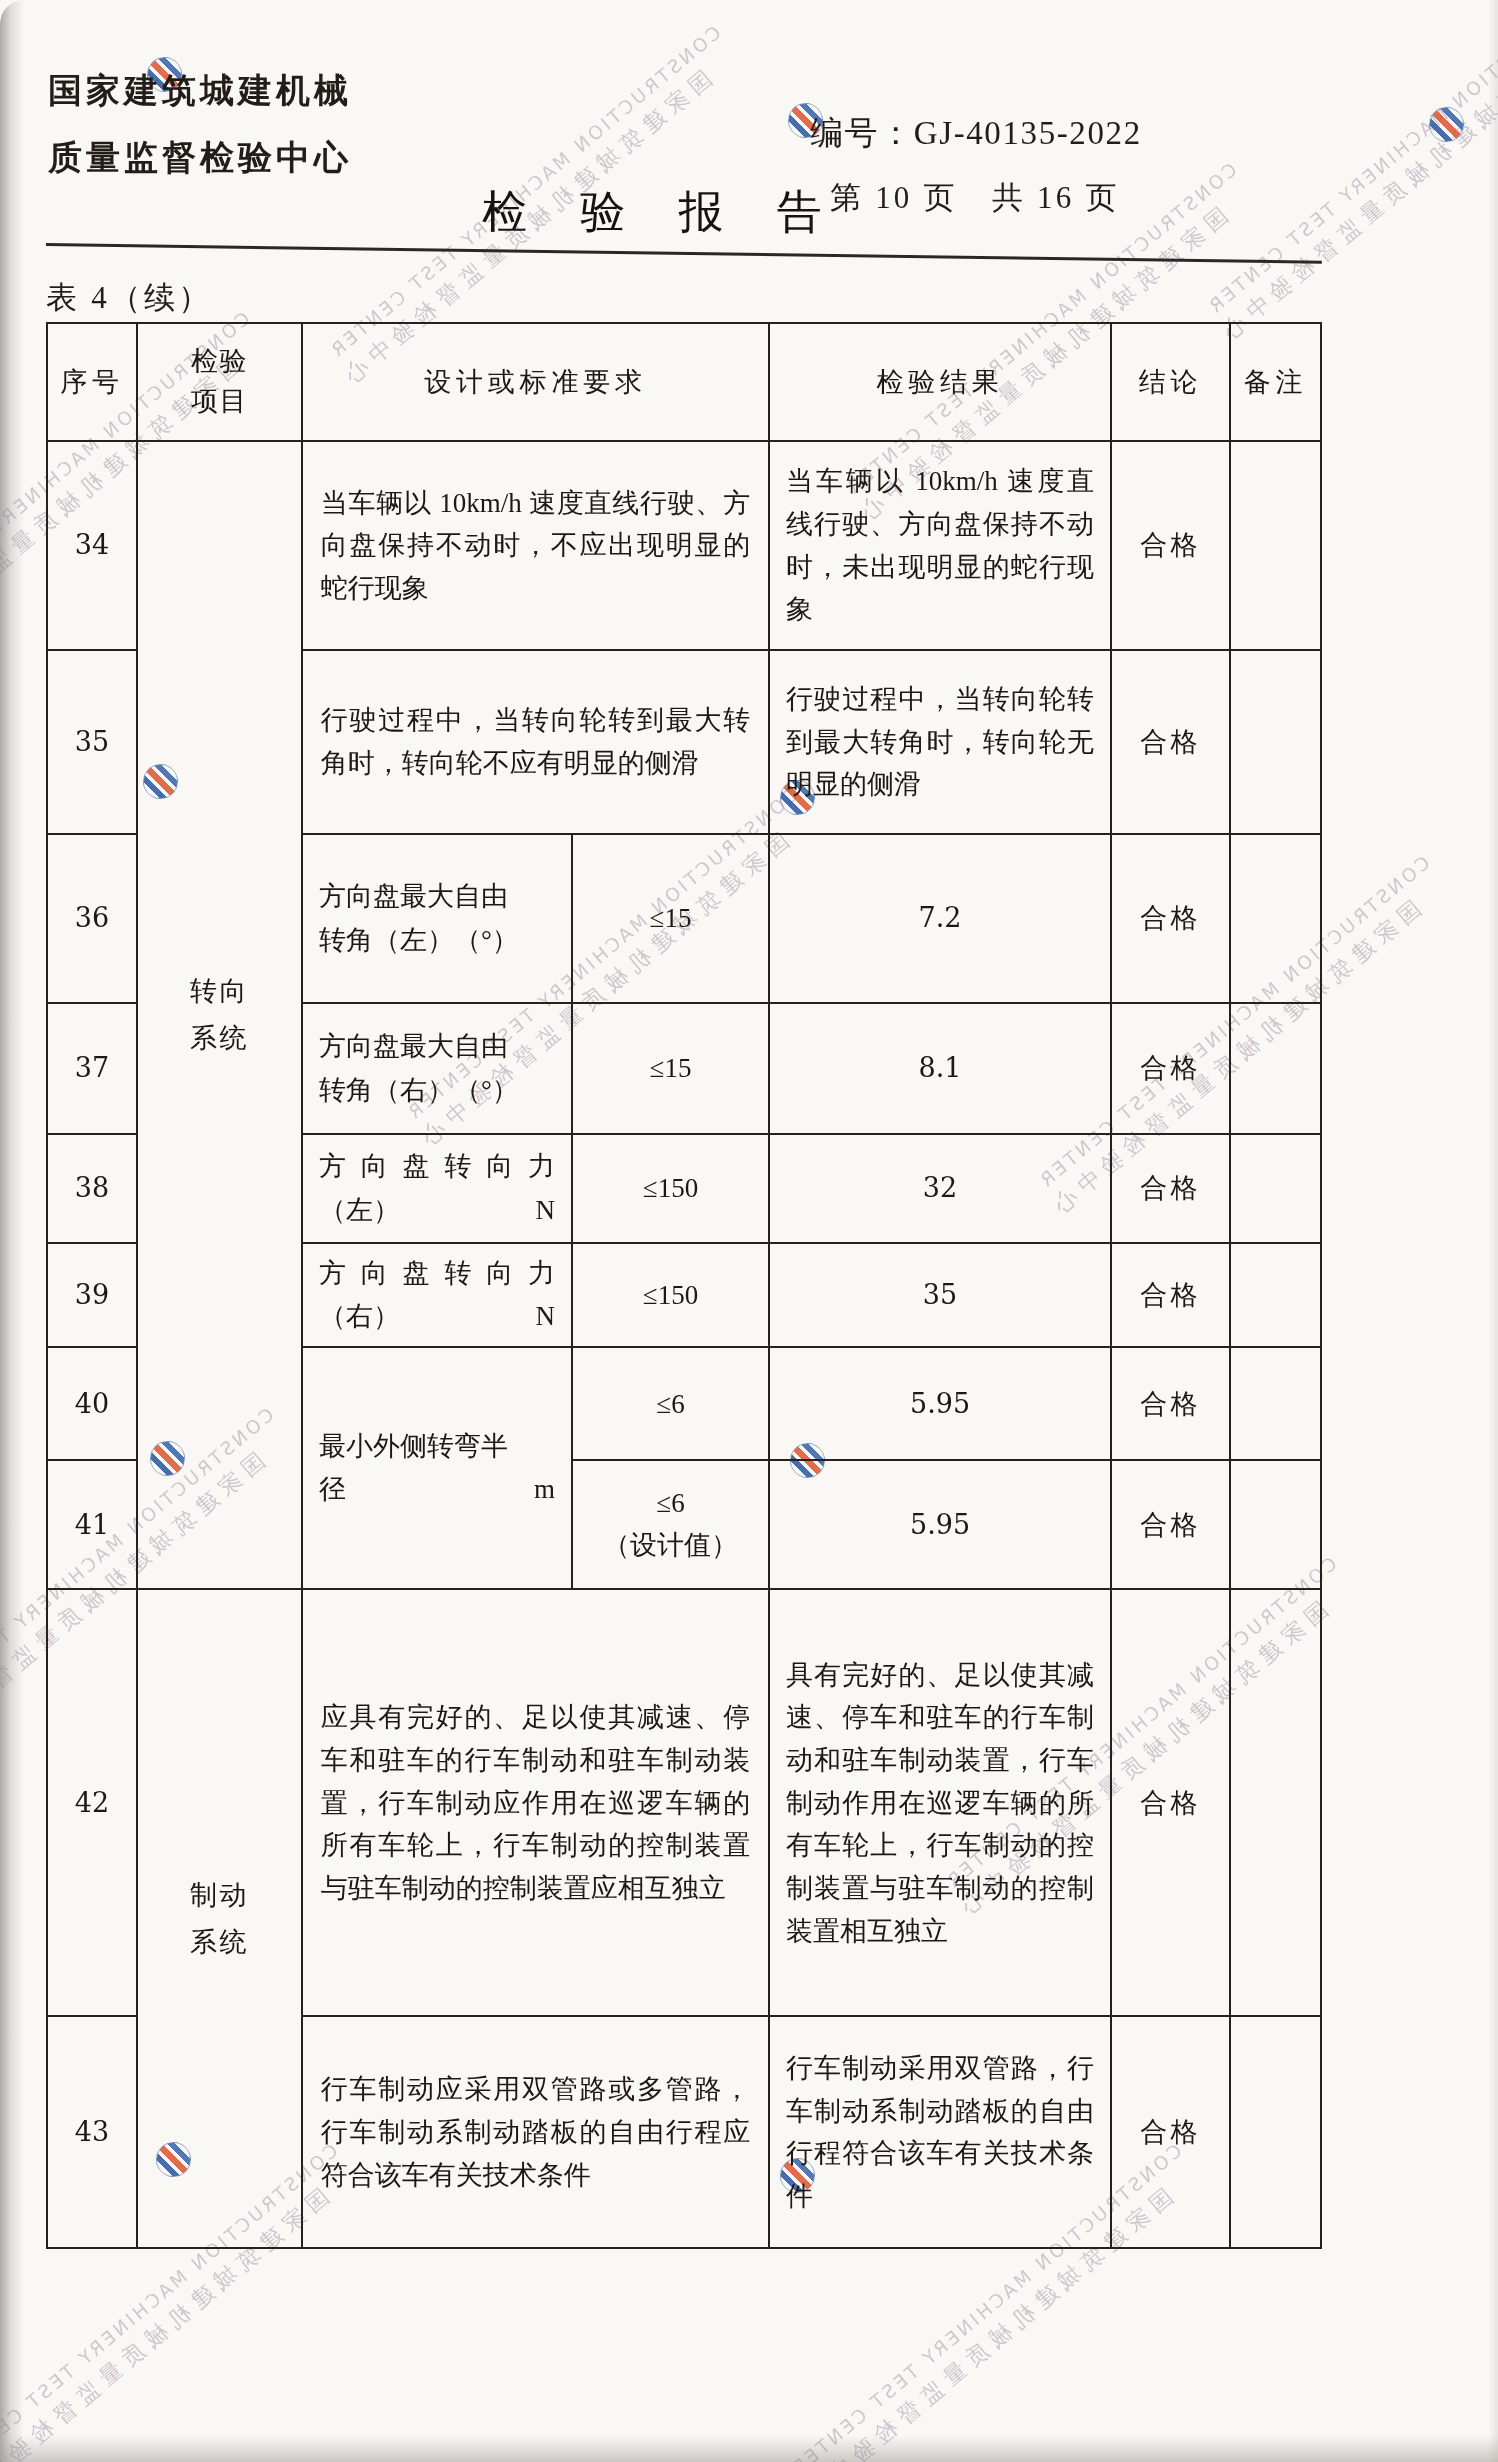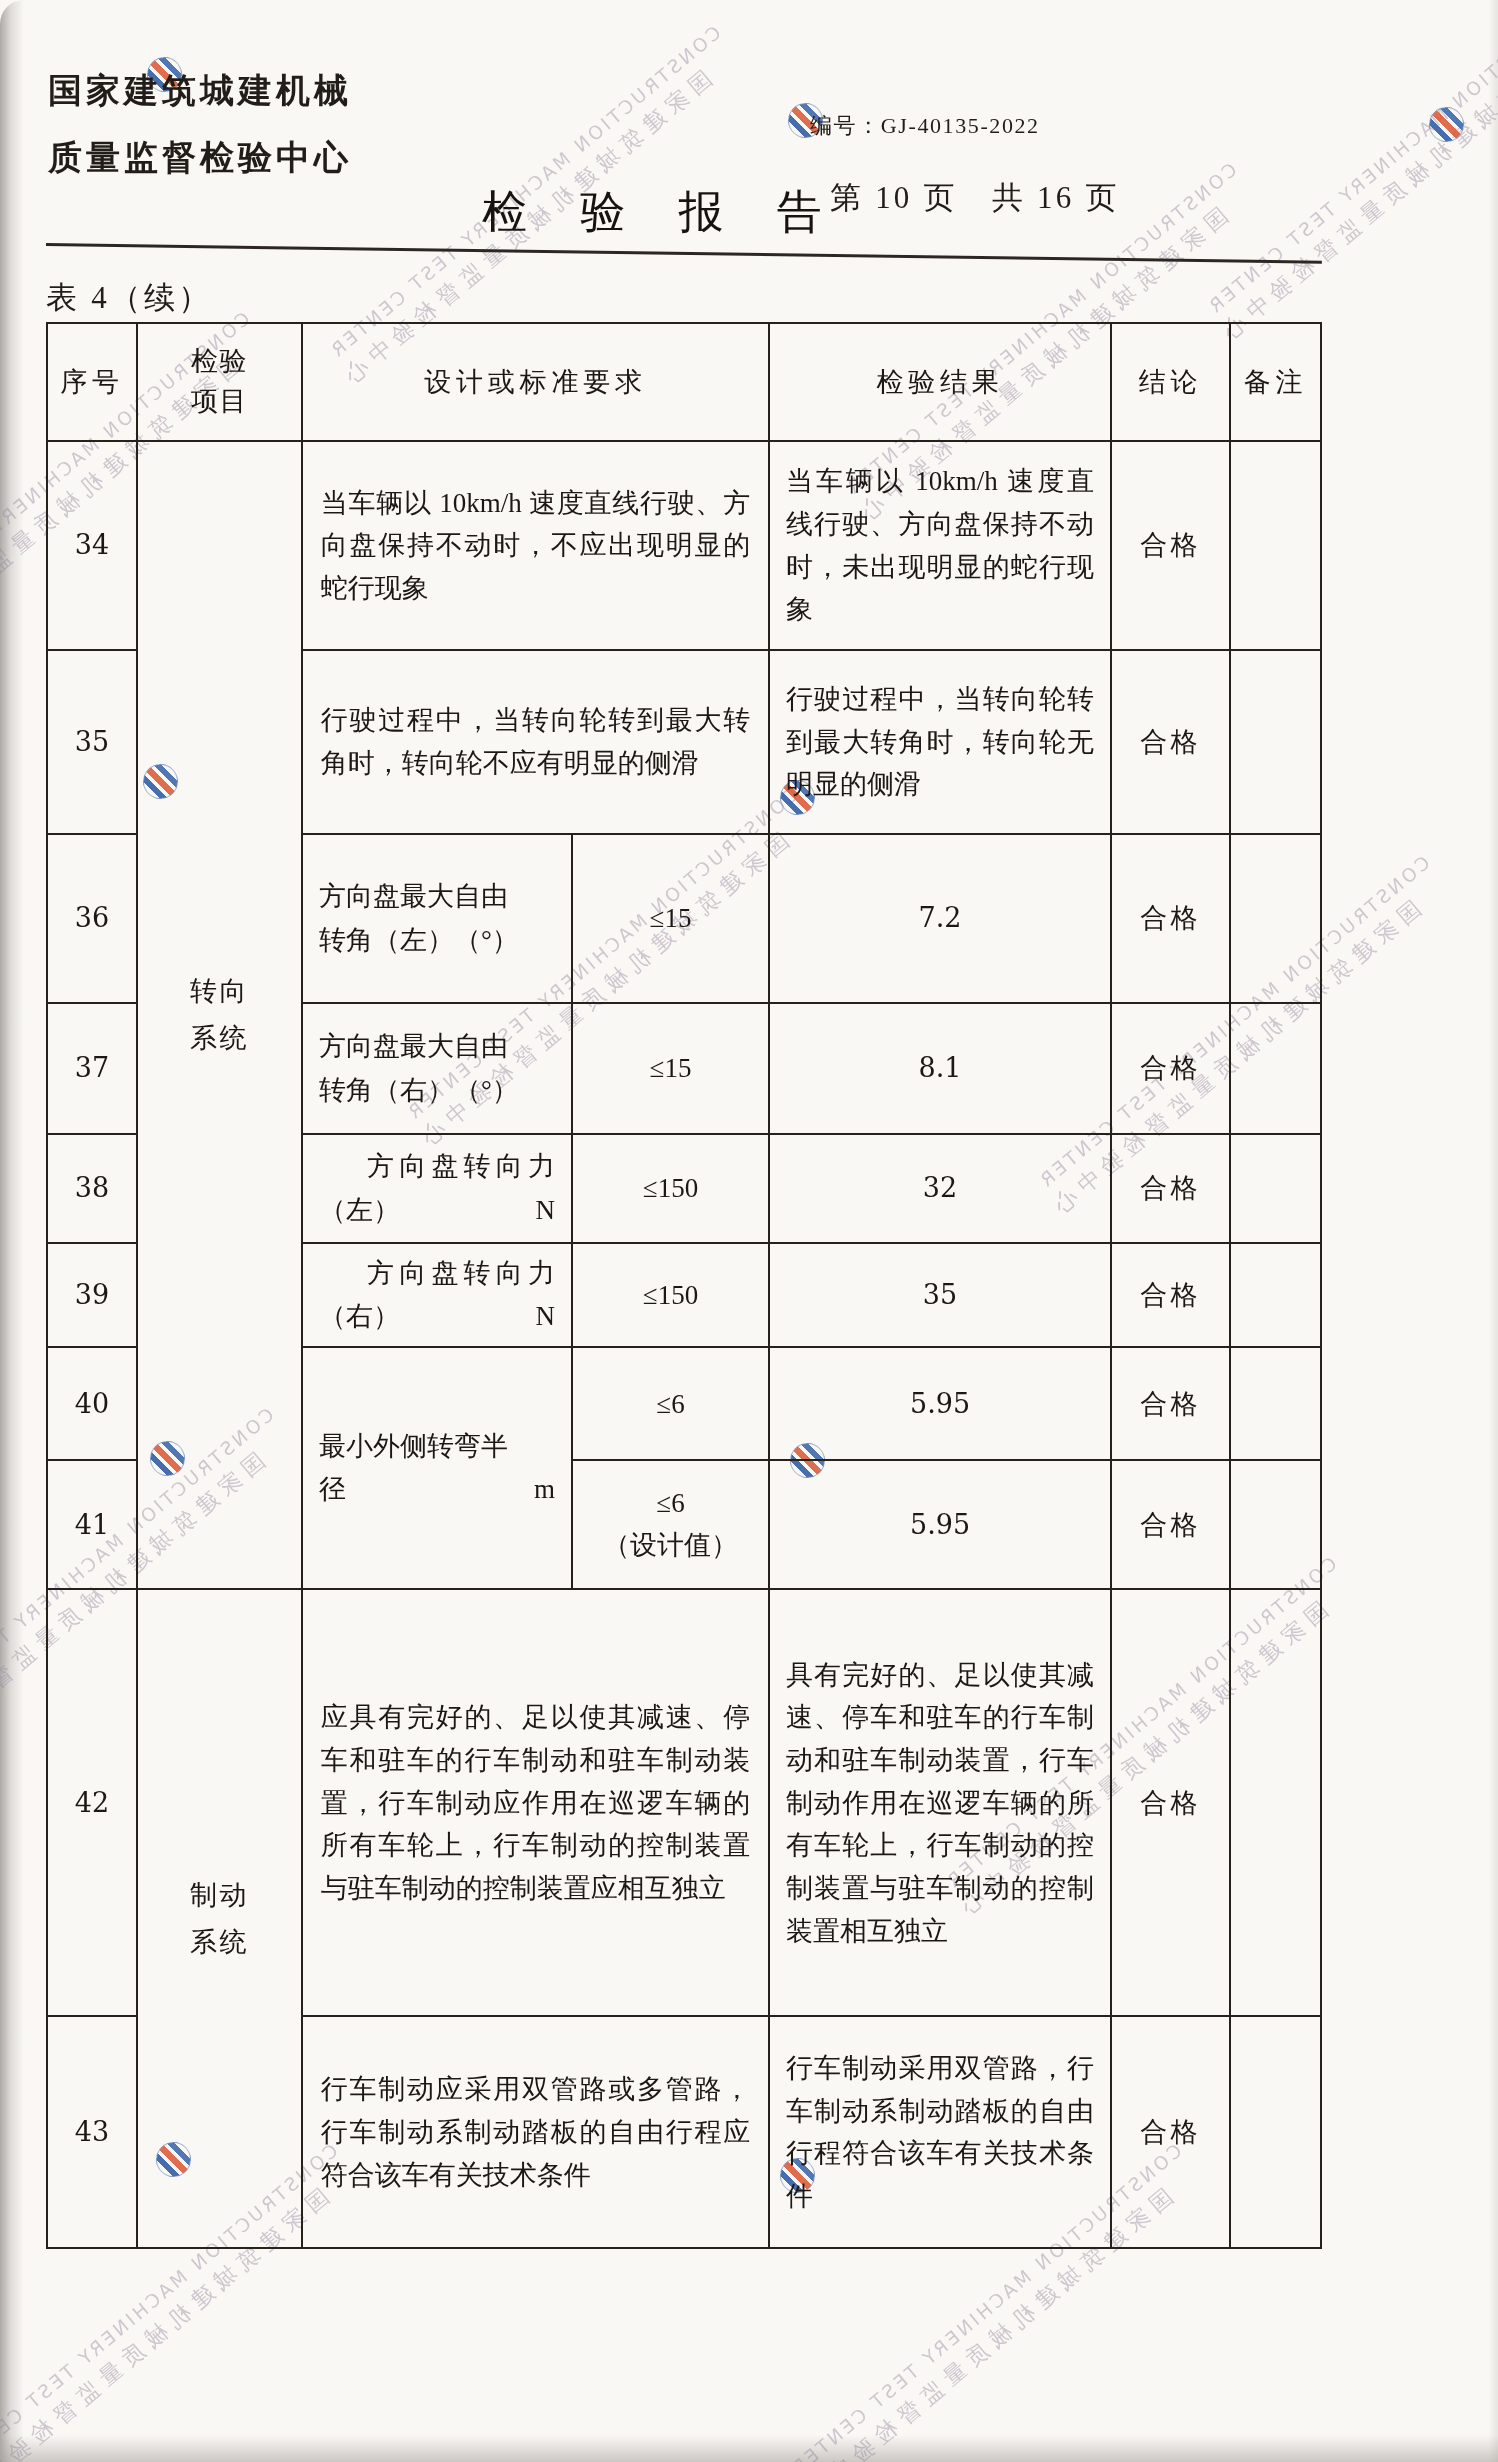--- a/index.html
+++ b/index.html
@@ -50,21 +50,21 @@
   }
 
   
   .org { position:absolute; left:48px; color:#221d18; font-weight:bold; font-size:34px; letter-spacing:4px; }
   .org1 { top:68px; }
   .org2 { top:135px; }
   .doc-title {
     position:absolute; left:482px; top:182px; color:#17130f;
     font-weight:normal; font-size:45px; letter-spacing:14.5px; word-spacing:13px;
   }
-  .report-no { position:absolute; left:810px; top:111px; font-size:22px; color:#221d18; letter-spacing:1.6px; }
+  .report-no { position:absolute; left:810px; top:111px; font-size:33px; color:#221d18; letter-spacing:1.6px; }
   .page-info { position:absolute; left:830px; top:177px; font-size:31px; color:#221d18; letter-spacing:3.2px; }
   .header-rule {
     position:absolute; left:46px; top:243px; width:1276px; height:3.2px;
     background:#2c2722; transform:rotate(0.8deg); transform-origin:left center;
   }
   .table-caption {
     position:absolute; left:46px; top:277px; width:1276px;
     text-align:left; font-size:31px; color:#221d18; letter-spacing:3.2px;
   }
 
@@ -94,21 +94,21 @@
 
   td.c-head { text-align:center; font-size:31px; font-weight:500; letter-spacing:4.8px; }
   td.c-head .two-line { display:inline-block; width:2.15em; letter-spacing:1.6px; line-height:1.5; text-align:center; }
   td.c-no { text-align:center; font-size:31px; font-family:"DejaVu Serif","Liberation Serif",serif; }
   td.c-group { text-align:center; font-size:31px; }
   td.c-group .vblock { display:inline-block; width:2.3em; letter-spacing:2.4px; line-height:1.75; text-align:center; }
   td.c-req { text-align:justify; padding:11.3px 17.7px; }
   td.c-res-text { text-align:justify; padding:11.3px 16px; }
   td.c-item { padding:8px 16px; }
   td.c-item .line { display:block; line-height:1.6; }
-  td.c-item .spread { text-align:justify; text-align-last:justify;margin-left:48px; }
+  td.c-item .spread { text-align:justify; text-align-last:justify; }
   td.c-item .flexline { display:flex; justify-content:space-between; }
   td.c-item .flexline i { font-style:normal; }
   td.c-limit { text-align:center; font-size:29px; }
   td.c-limit .line { display:block; line-height:1.55; }
   td.c-num { text-align:center; font-size:31px; font-family:"DejaVu Serif","Liberation Serif",serif; }
   td.c-pass { text-align:center; font-size:31px; letter-spacing:3.2px; }
   td.c-remark { }
 </style>
 </head>
 <body>

